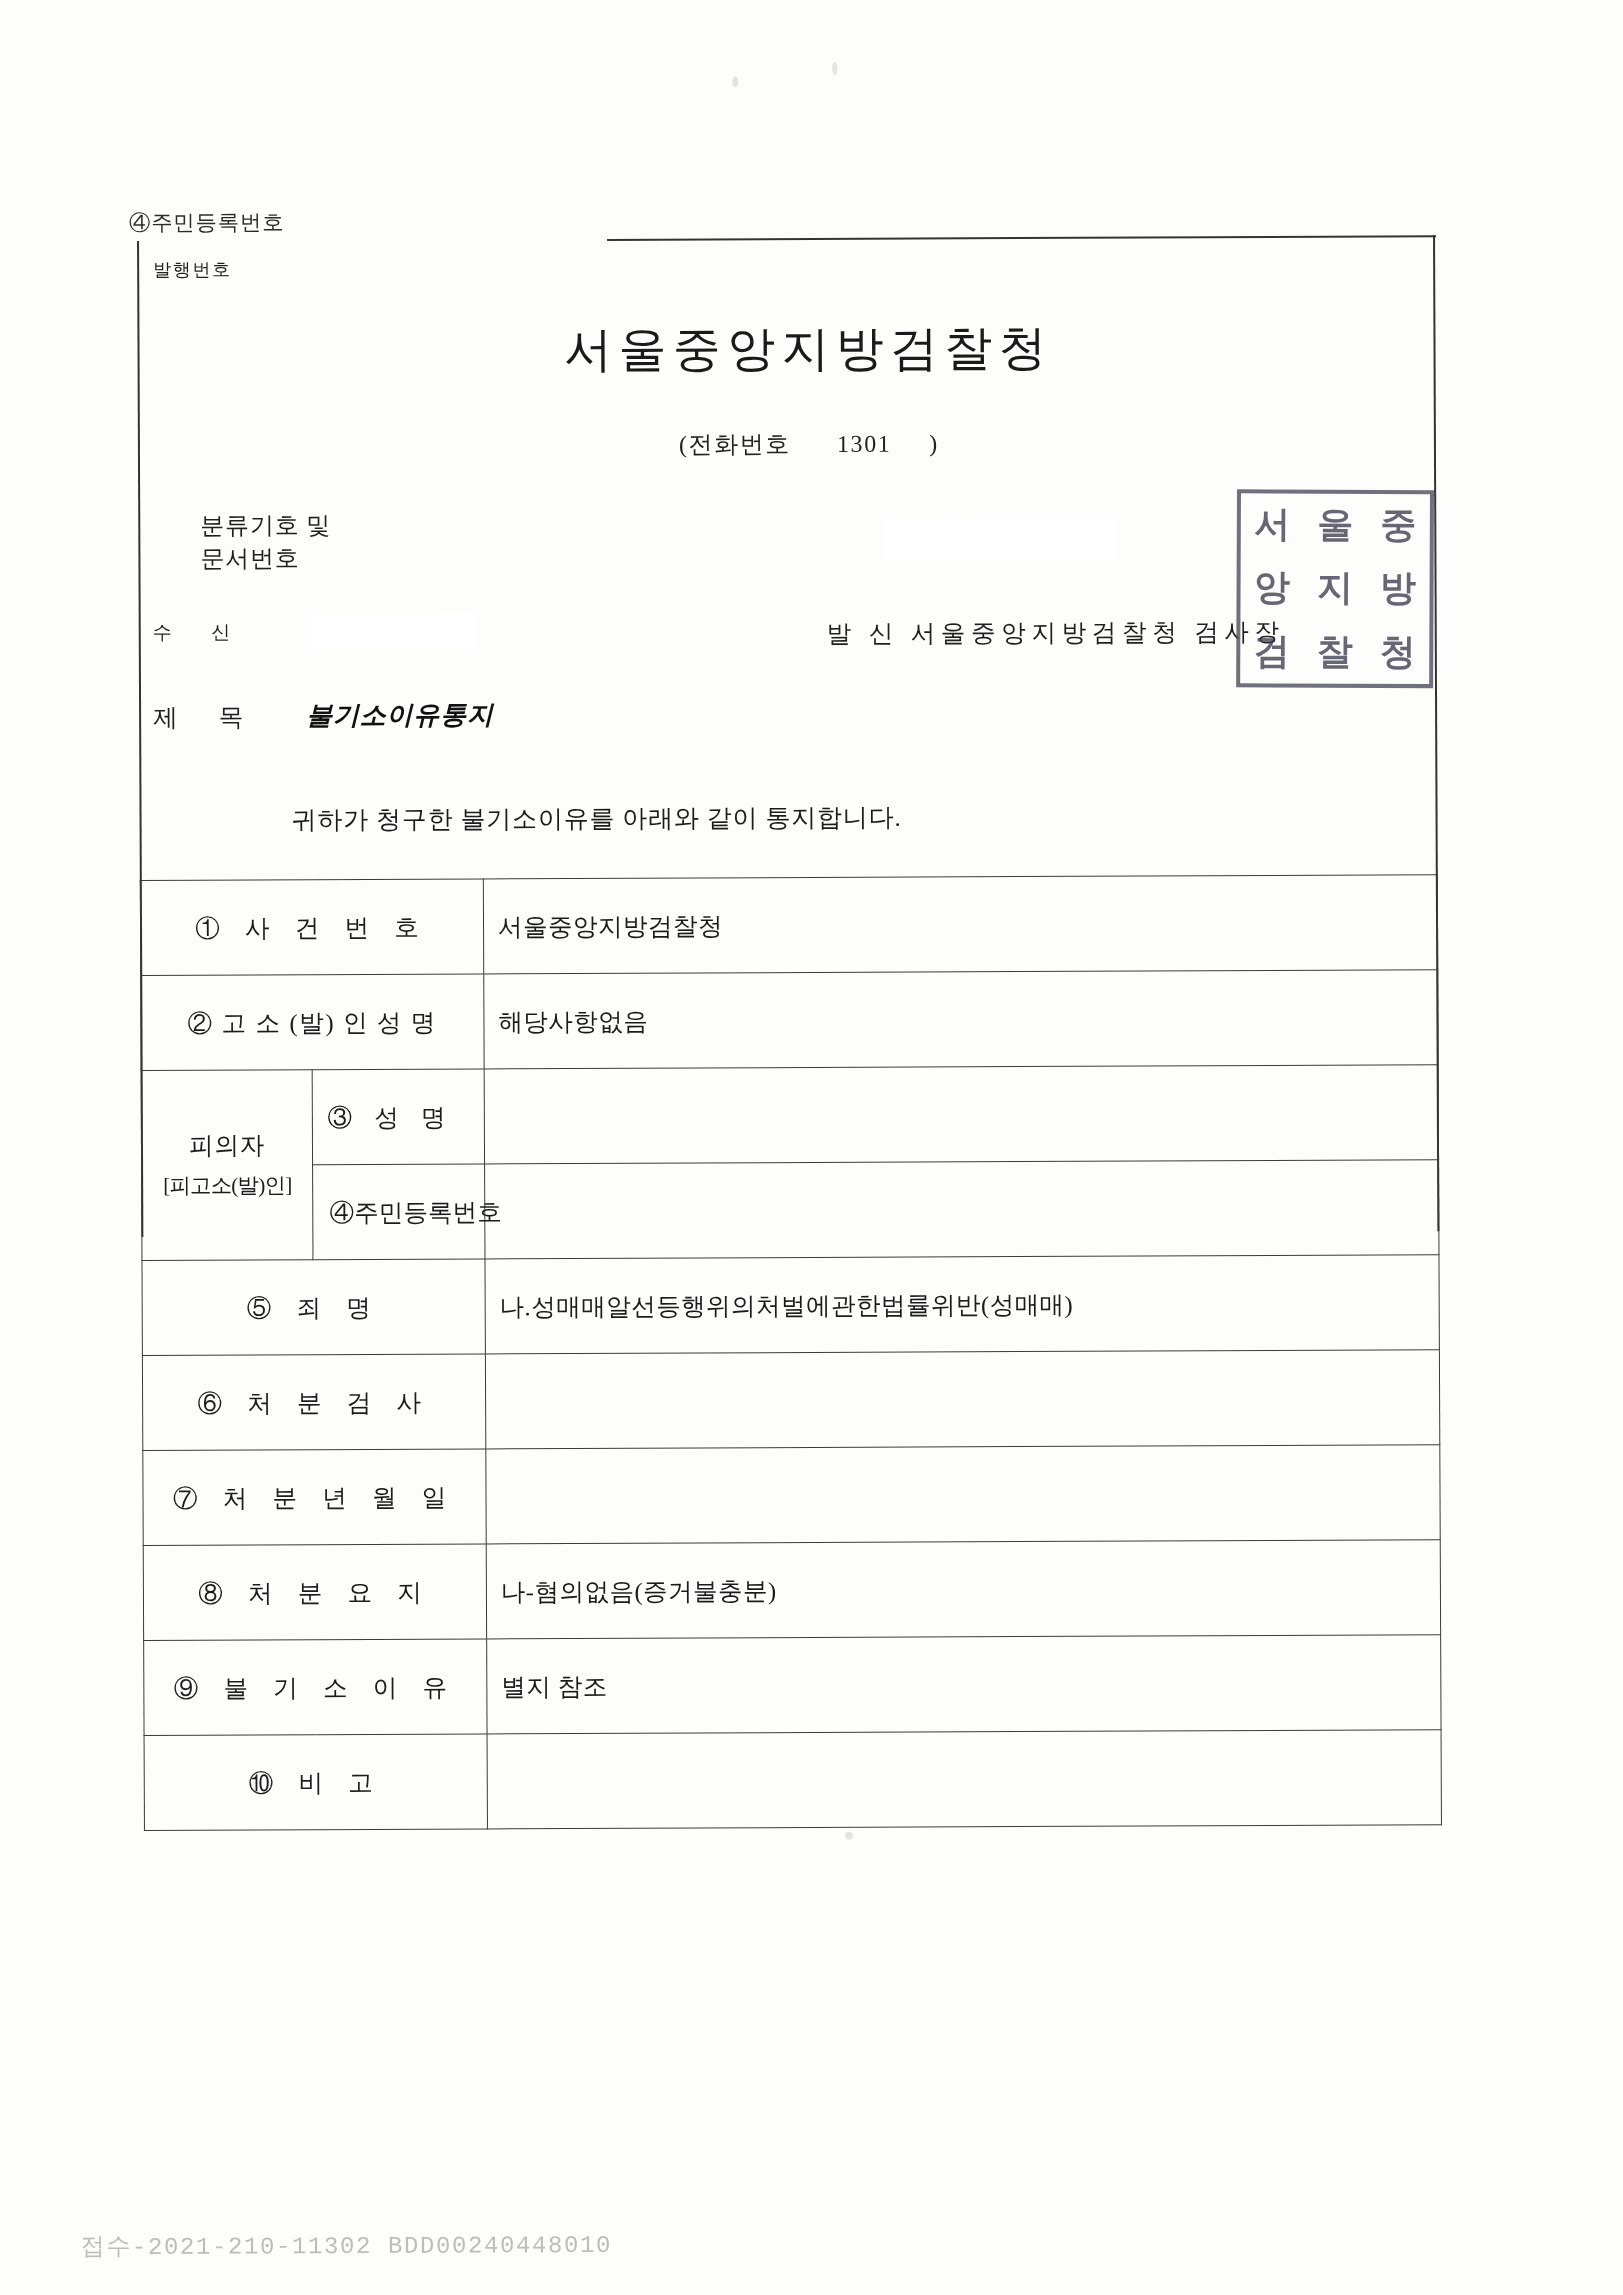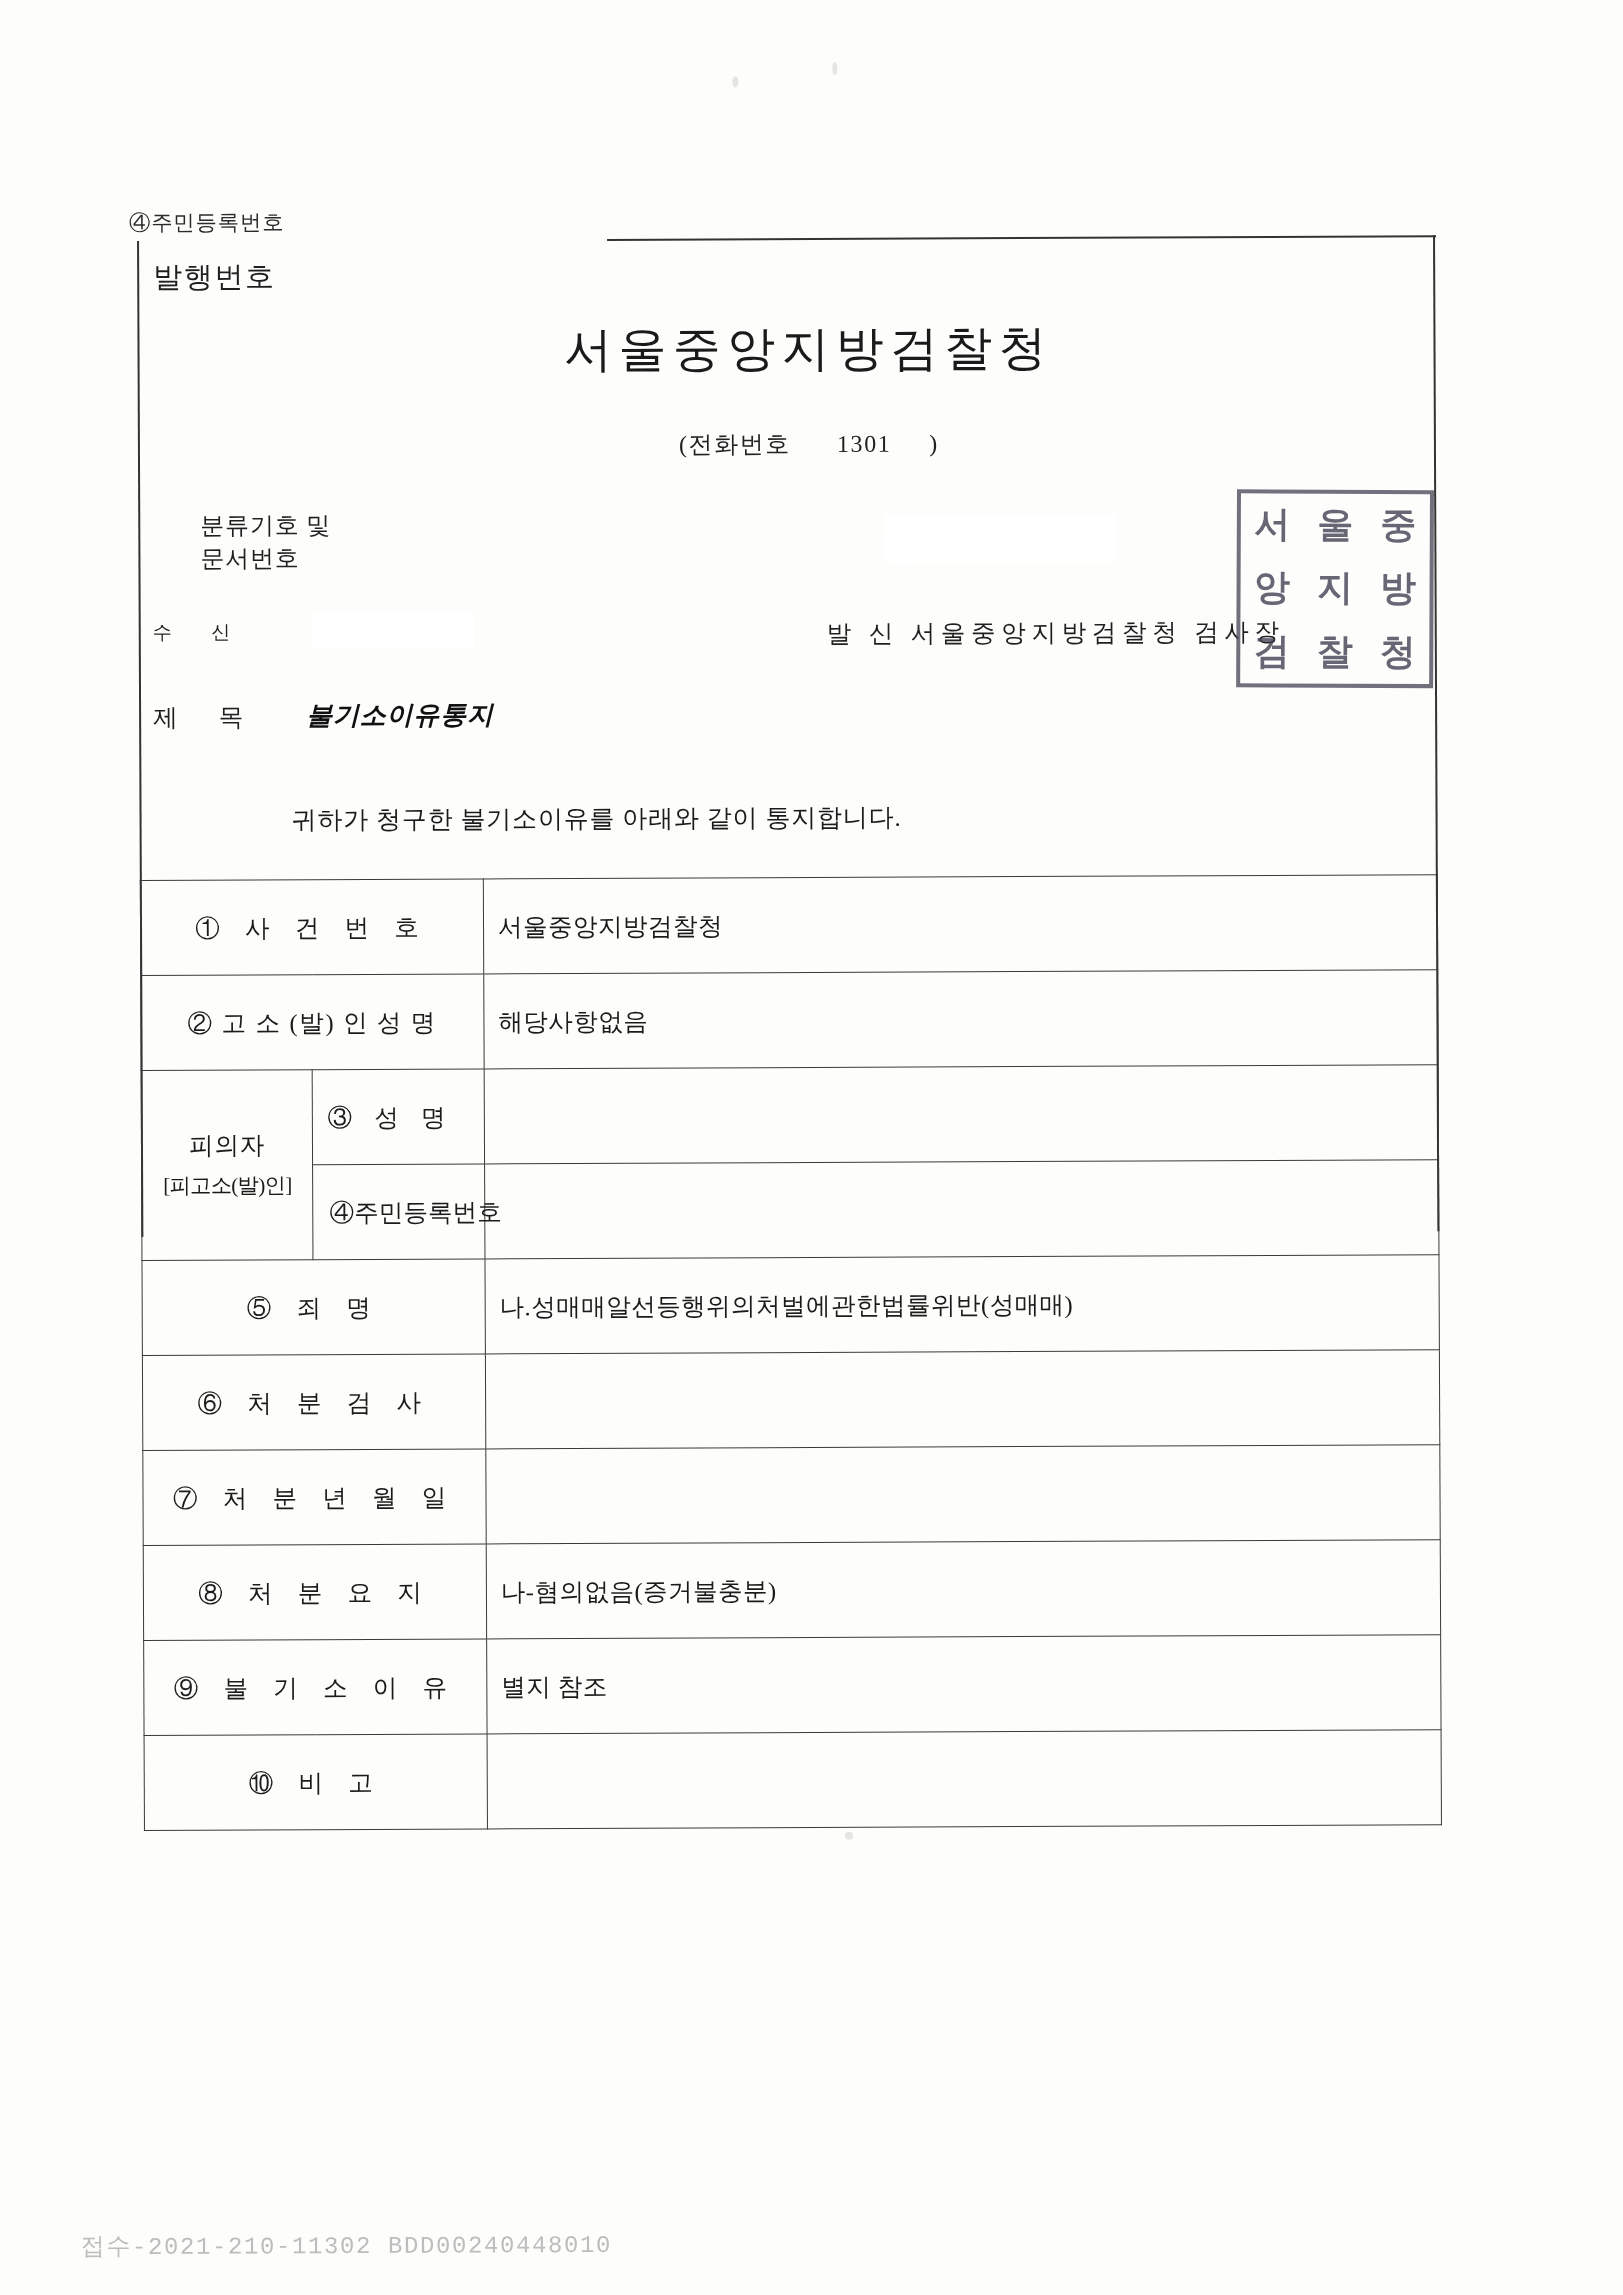--- a/index.html
+++ b/index.html
@@ -40,21 +40,21 @@
     top: 205px;
     font-size: 21.4px;
     letter-spacing: 0.8px;
     color: #2b2b2b;
   }
 
   .issue-no-label {
     position: absolute;
     left: 157px;
     top: 255px;
-    font-size: 29px;
+    font-size: 18px;
     letter-spacing: 1.6px;
     color: #1f1f1f;
   }
 
   
   .top-rule {
     position: absolute;
     left: 611px;
     top: 238px;
     width: 829px;

